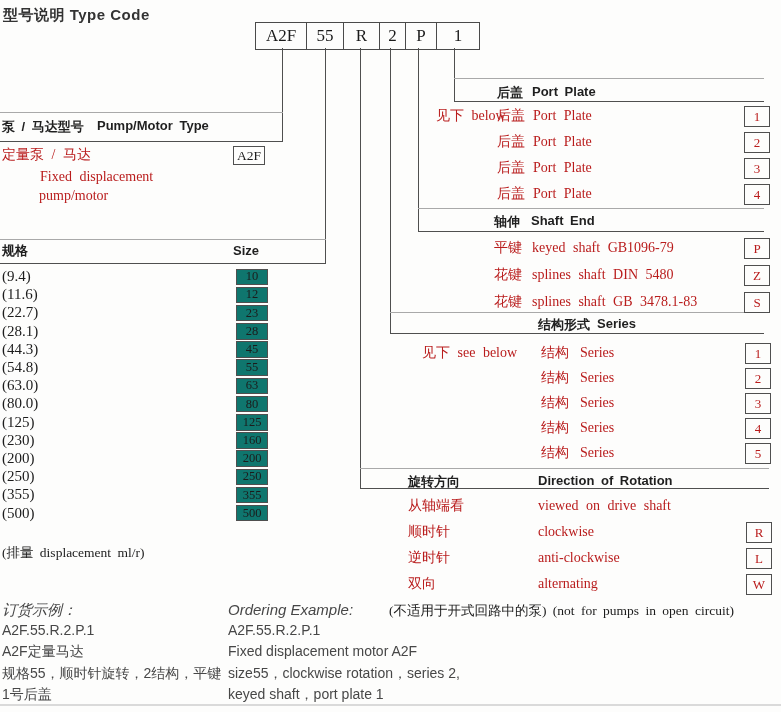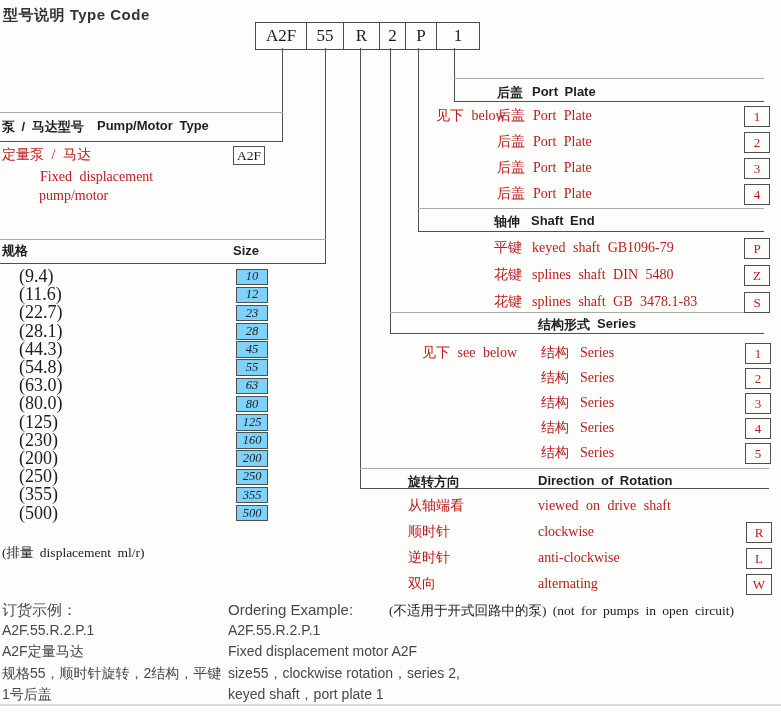--- a/index.html
+++ b/index.html
@@ -57,40 +57,40 @@
   .series-rows .zh{left:121px;}
   .series-rows .en{left:160px;}
   .series-rows .lbox{left:325px;}
   
   .rot-rows .row{height:26px;}
   .rot-rows .zh{left:0;}
   .rot-rows .en{left:130px;}
   .rot-rows .lbox{left:338px;}
   
   .size-rows .row{height:18.2px;}
-  .size-rows .disp{left:2px;font-size:18px;word-spacing:2px;margin-left:17px;}
+  .size-rows .disp{left:2px;font-size:15px;word-spacing:2px;}
   .sbox{
     position:absolute;left:236px;top:1.5px !important;transform:none !important;
     width:30px;height:14.5px;border:1px solid #4f4f4f;
     display:flex;align-items:center;justify-content:center;
-    font-size:12.5px;background:#7dd3fc;font-style:italic;
+    font-size:12.5px;background:#0f766e;
   }
   .plain{position:absolute;white-space:nowrap;}
   .abox{
     position:absolute;width:30px;height:17px;border:1px solid #4f4f4f;
     display:flex;align-items:center;justify-content:center;font-size:13.5px;background:#fdfdfc;
   }
   .note{position:absolute;font-size:13.5px;word-spacing:3px;white-space:nowrap;}
   
   .order-col{
     position:absolute;top:599px;
     font-family:"Liberation Sans", sans-serif;font-size:14px;color:#474747;
     line-height:21.2px;white-space:nowrap;
   }
-  .order-col .ot{font-size:15px;}
+  .order-col .ot{font-size:15px;font-style:italic;}
   .bottom-sep{position:absolute;left:0;top:704px;width:781px;height:2px;background:#dadada;}
 </style>
 </head>
 <body>
 
 <div class="canvas">
 
   <div class="title">
     <span>型号说明</span>
     <span>Type Code</span>

